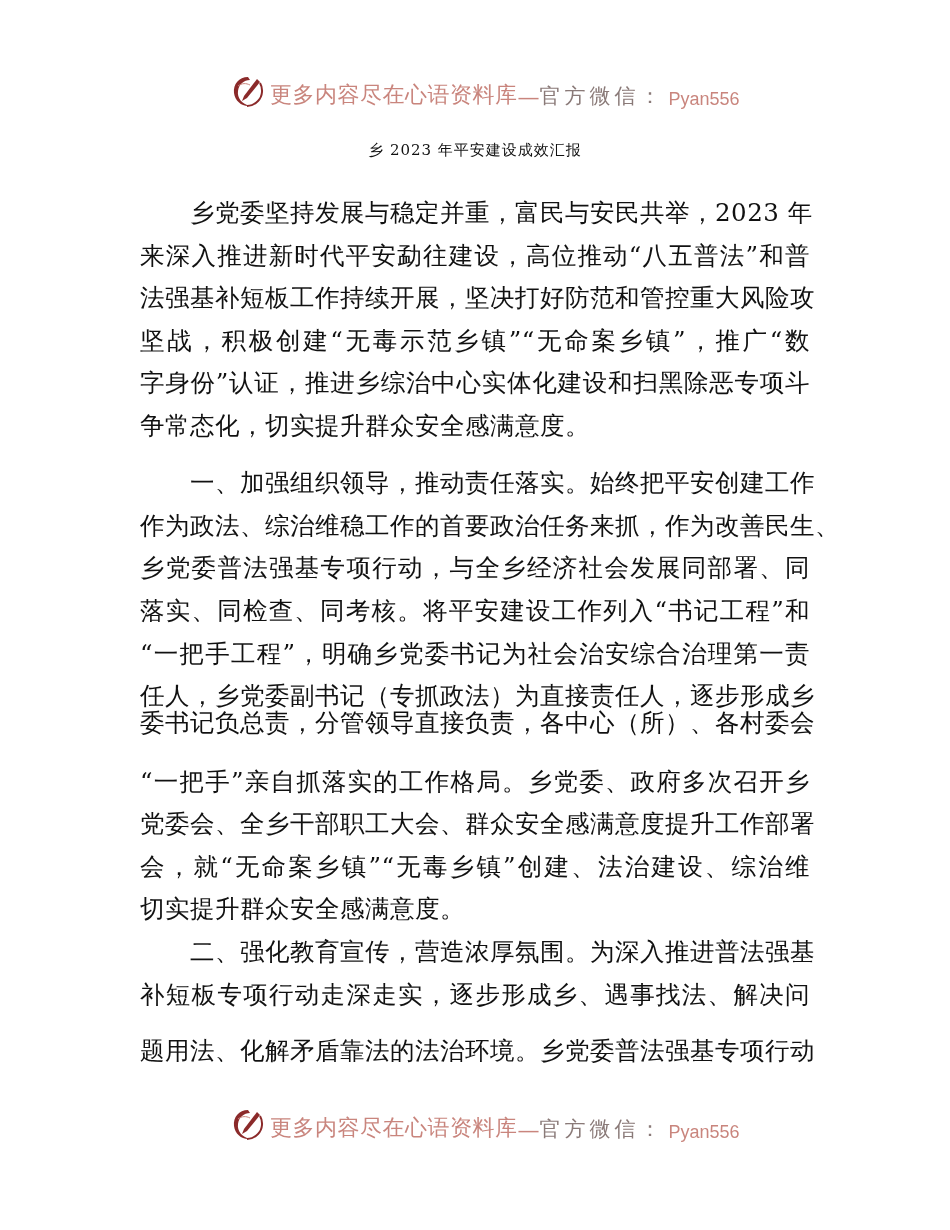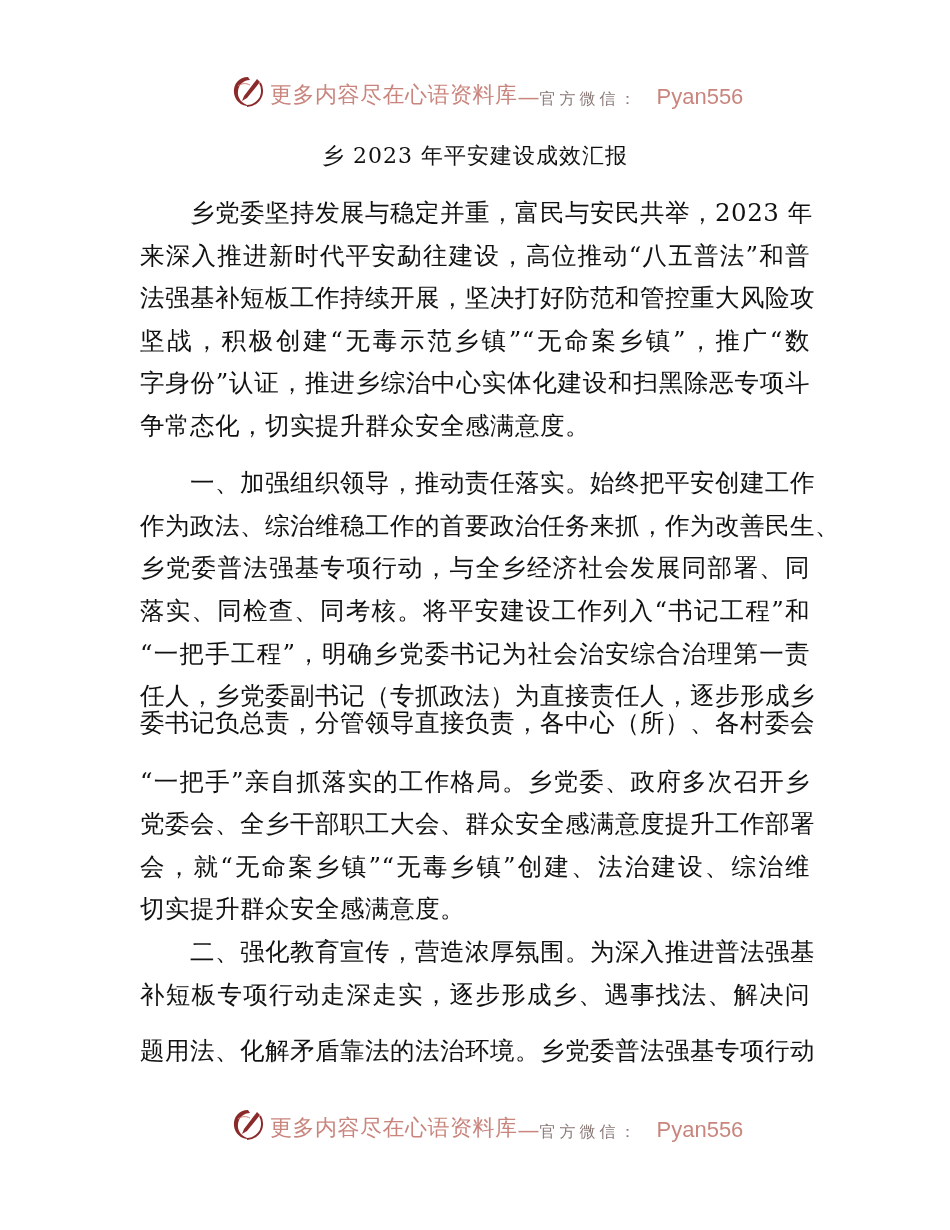--- a/index.html
+++ b/index.html
@@ -3,23 +3,23 @@
   <meta charset="utf-8">
   <style>
     html, body { margin: 0; padding: 0; background: #ffffff; }
     body { width: 950px; height: 1230px; position: relative; overflow: hidden; font-family: "DejaVu Serif", "Liberation Serif", serif; color: #111; }
     .banner { position: absolute; left: 230px; height: 40px; display: flex; align-items: flex-end; white-space: nowrap; }
     .banner.top { top: 70px; }
     .banner.bottom { top: 1103px; }
     .logo { width: 36px; height: 36px; margin-right: 4px; flex: none; }
     .banner-main { font-family: "DejaVu Serif", serif; font-size: 22px; color: #c9857d; letter-spacing: 0.5px; }
     .banner-dash { font-size: 22px; color: #c9857d; }
-    .banner-wechat { font-family: "DejaVu Serif", serif; font-size: 16px; color: #8a7a78; letter-spacing: 4px; }
-    .banner-id { font-family: "Liberation Sans", sans-serif; font-size: 22px; color: #c9857d; margin-left: 17px; }
-    .title { position: absolute; top: 141px; left: 0; width: 950px; text-align: center; font-size: 22px; letter-spacing: 1px; }
+    .banner-wechat { font-family: "DejaVu Serif", serif; font-size: 21px; color: #8a7a78; letter-spacing: 4px; }
+    .banner-id { font-family: "Liberation Sans", sans-serif; font-size: 18px; color: #c9857d; margin-left: 4px; }
+    .title { position: absolute; top: 141px; left: 0; width: 950px; text-align: center; font-size: 15px; letter-spacing: 1px; }
     .line { position: absolute; left: 140px; width: 670px; font-size: 24.5px; line-height: 30px; white-space: nowrap; text-align: justify; text-align-last: justify; letter-spacing: 0.5px; }
     .line.last { text-align-last: left; }
   </style>
 </head>
 <body>
 
 <div class="banner top">
   <svg class="logo" viewBox="0 0 36 36">
     <path d="M18 3 C9 3 3 10 4 19 C5 27 12 33 20 32 C12 30 7 24 8 17 C9 10 14 6 20 6 Z" fill="#8b2a2a"></path>
     <path d="M27 5 L14 22 L12 27 L17 24 L30 8 Z" fill="#8b2a2a"></path>

